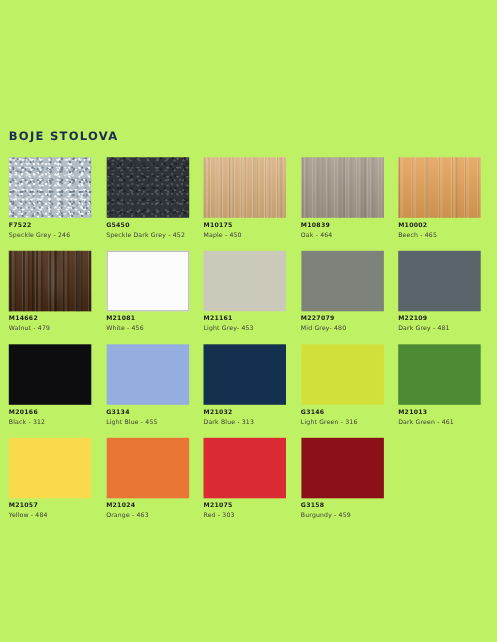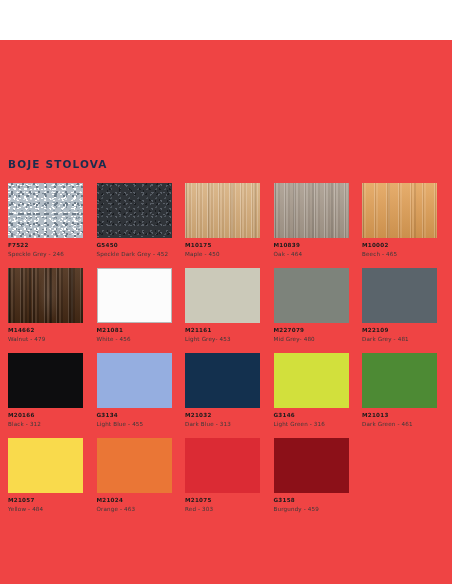--- a/index.html
+++ b/index.html
@@ -149,21 +149,21 @@
         transparent 7px 12px),
       linear-gradient(90deg, rgba(0,0,0,0.33) 0 2px, transparent 2px 21px),
       radial-gradient(ellipse 14px 40px at 55% 50%, rgba(255,255,255,0.1), transparent 70%),
       linear-gradient(180deg, rgba(255,255,255,0.09), rgba(0,0,0,0.14));
     background-size: 12px 100%, 21px 100%, 100% 100%, 100% 100%;
   }
 </style>
 </head>
 <body>
 
-<div id="page" style="background: #ef4444; margin-top: 40px;">
+<div id="page" style="background: #bef264;">
 
   <div id="catalog-title" style="color: rgb(27, 44, 78);">BOJE STOLOVA</div>
 
   <div id="swatch-grid">
       <div class="swatch-row">
         <div class="swatch-cell">
           <div class="swatch-chip tex-speckle-light"></div>
           <div class="swatch-code">F7522</div>
           <div class="swatch-name">Speckle Grey - 246</div>
         </div>

